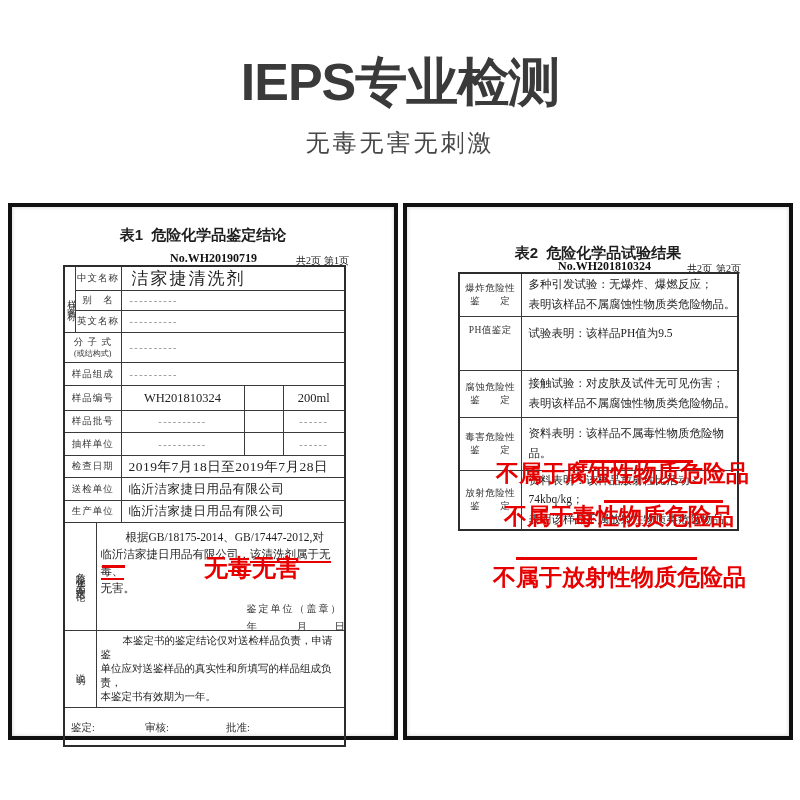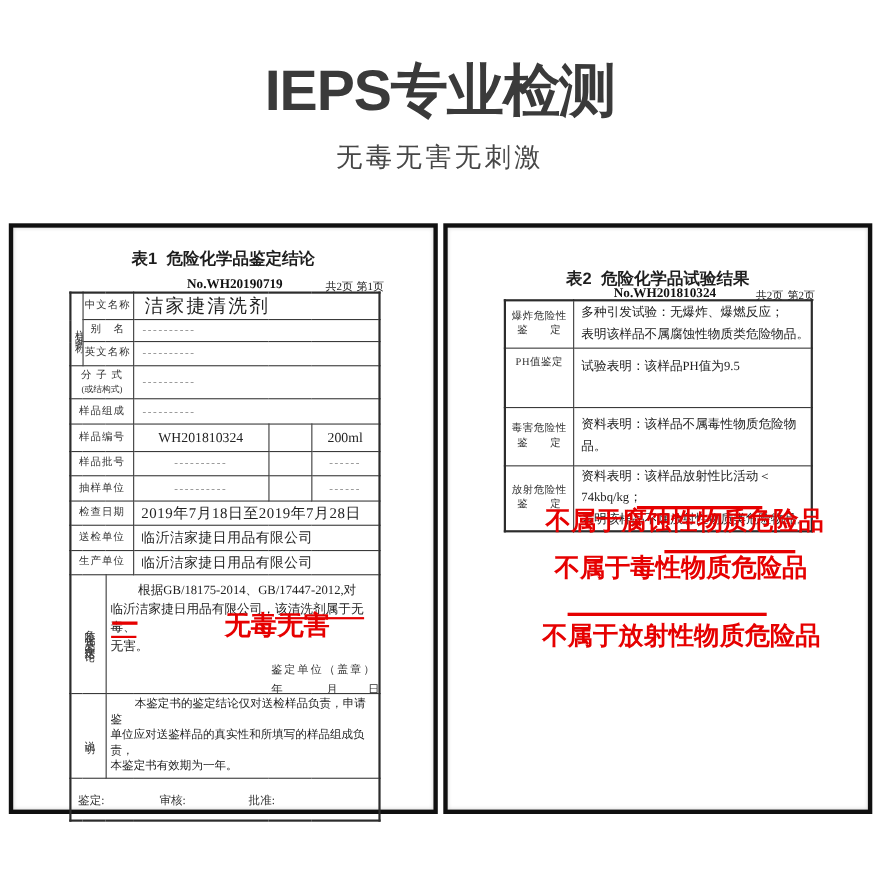--- a/index.html
+++ b/index.html
@@ -237,20 +237,30 @@
         </td>
       </tr>
       <tr class="q3">
         <td class="rlbl top">
           <span class="pad" style="display:block">PH值鉴定</span>
         </td>
         <td class="rval top">
           <div class="pad">试验表明：该样品PH值为9.5</div>
         </td>
       </tr>
+      <tr class="q4">
+        <td class="rlbl">
+          <span style="display:block">腐蚀危险性</span>
+          <span style="display:block">鉴　　定</span>
+        </td>
+        <td class="rval">
+          <div>接触试验：对皮肤及试件无可见伤害；</div>
+          <div>表明该样品不属腐蚀性物质类危险物品。</div>
+        </td>
+      </tr>
       <tr class="q5">
         <td class="rlbl">
           <span style="display:block">毒害危险性</span>
           <span style="display:block">鉴　　定</span>
         </td>
         <td class="rval">
           <div>资料表明：该样品不属毒性物质危险物品。</div>
         </td>
       </tr>
       <tr class="q6">

